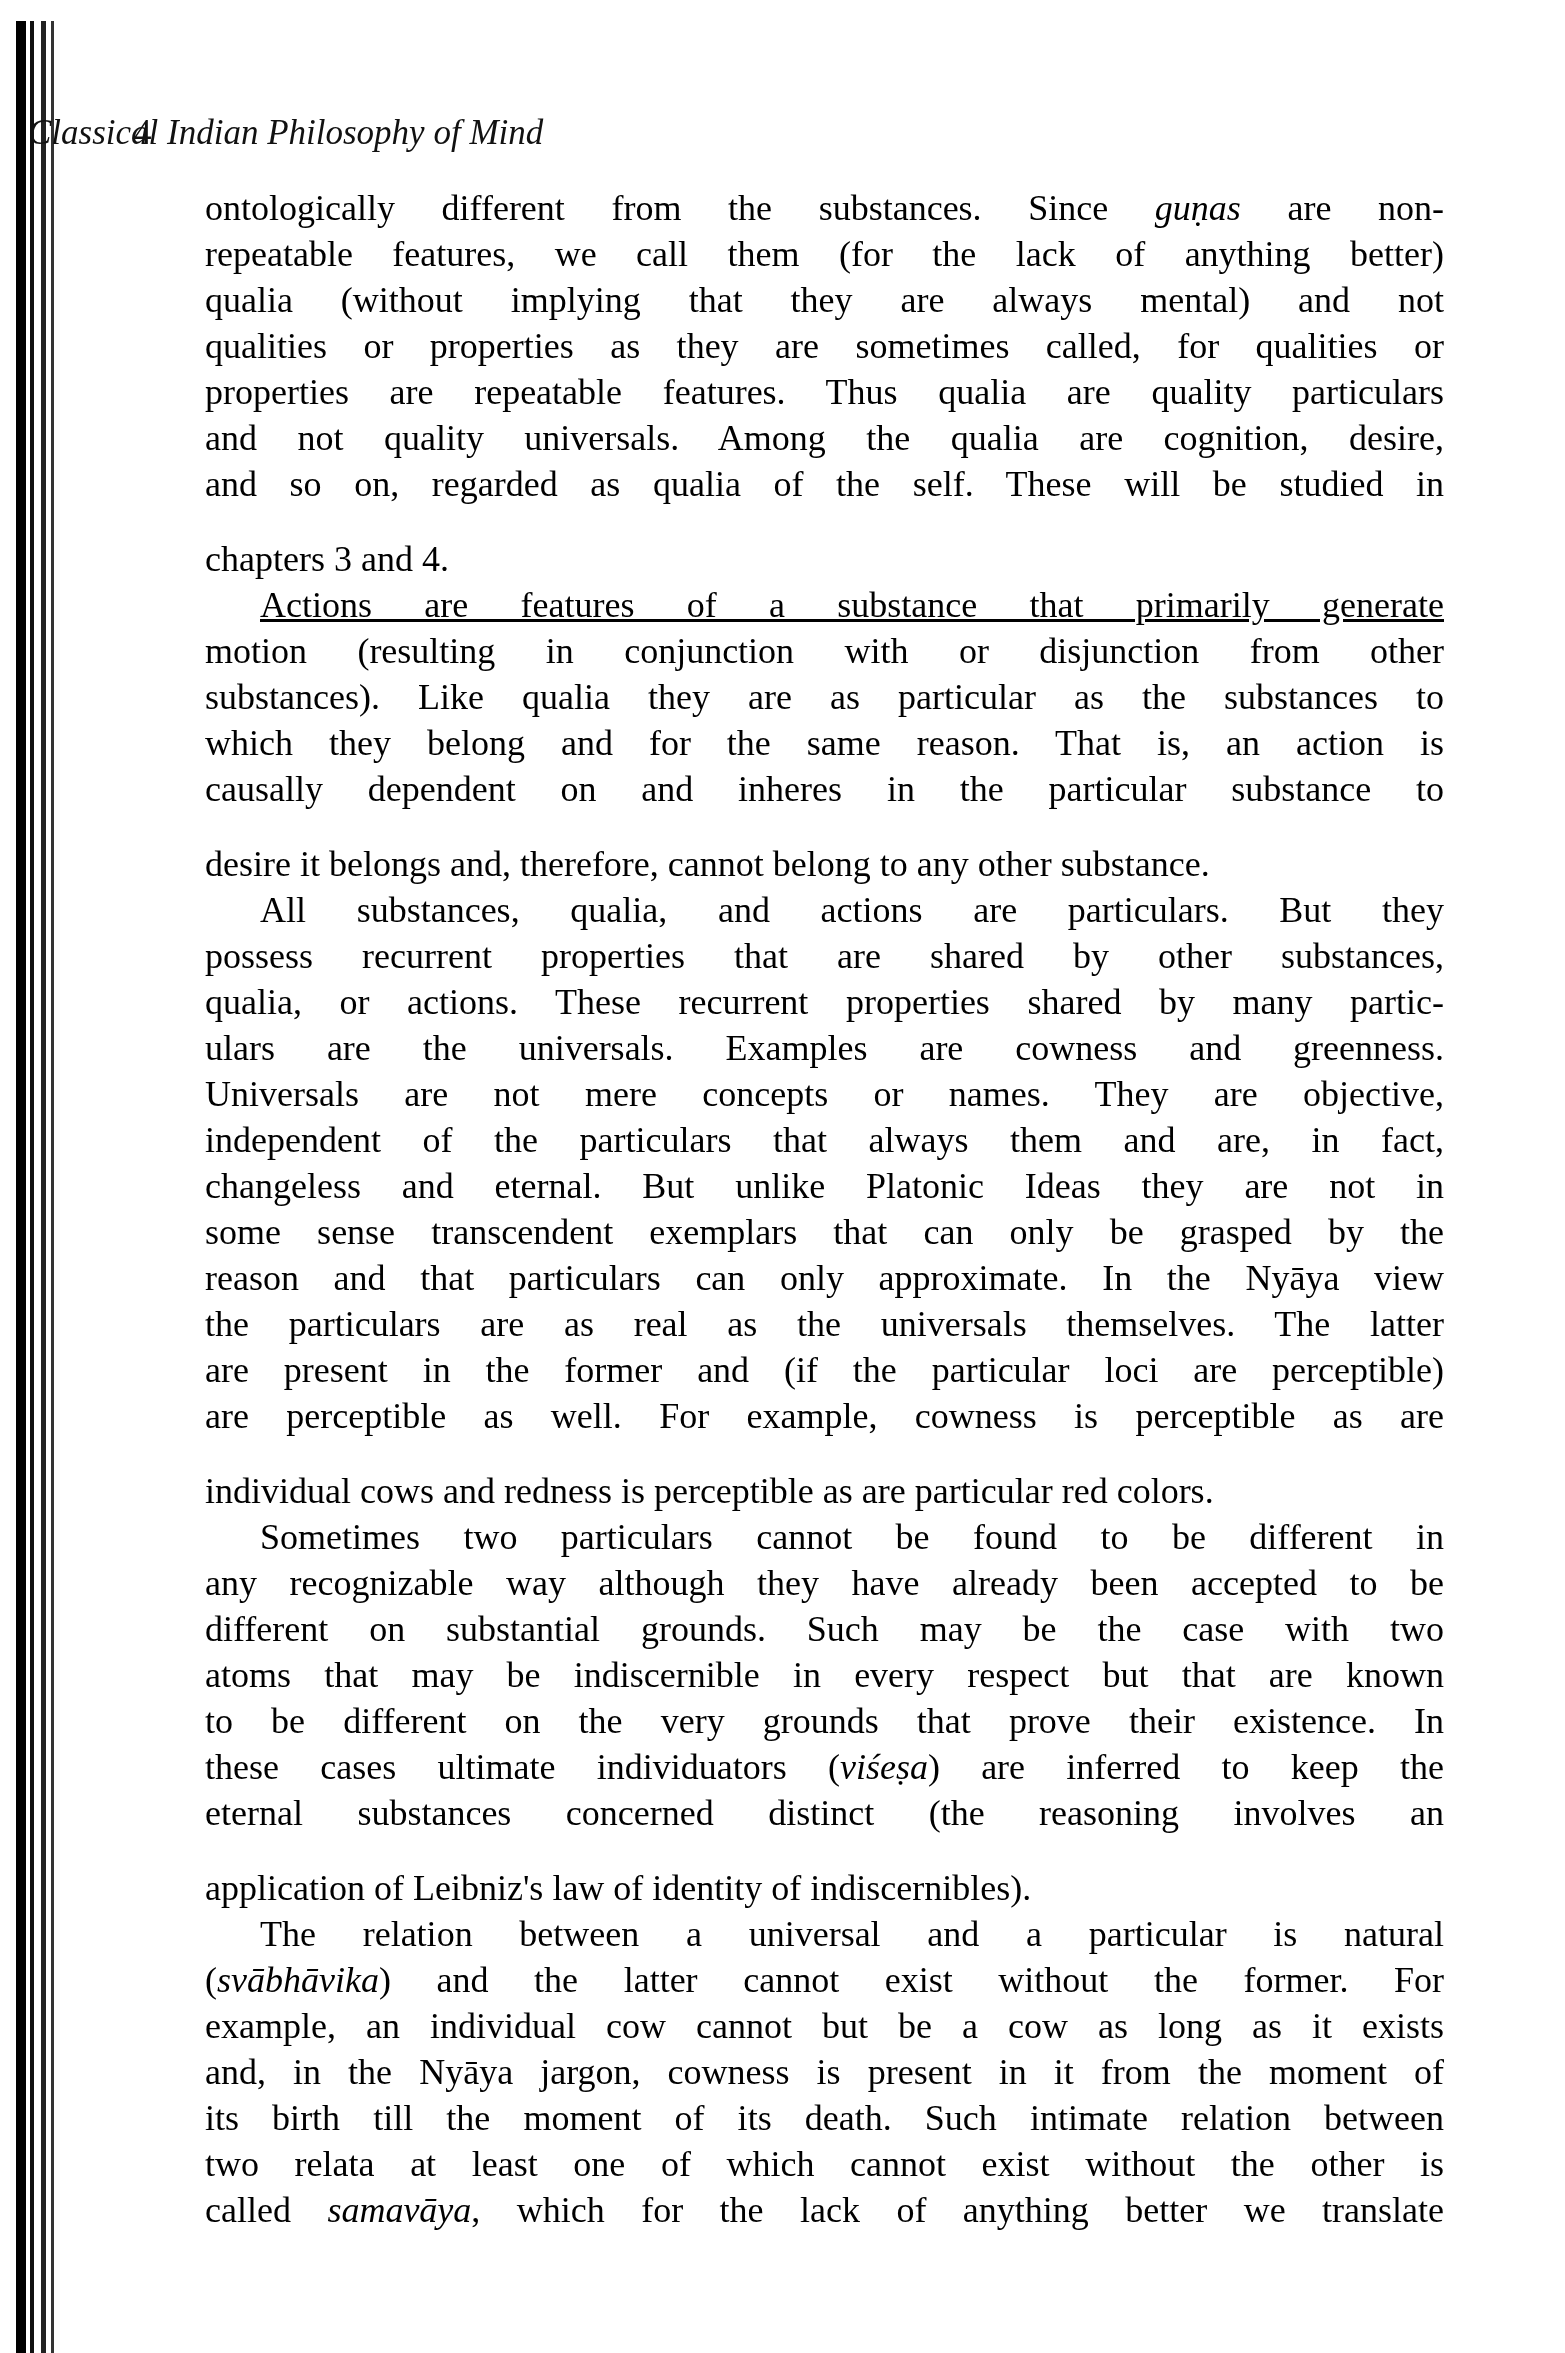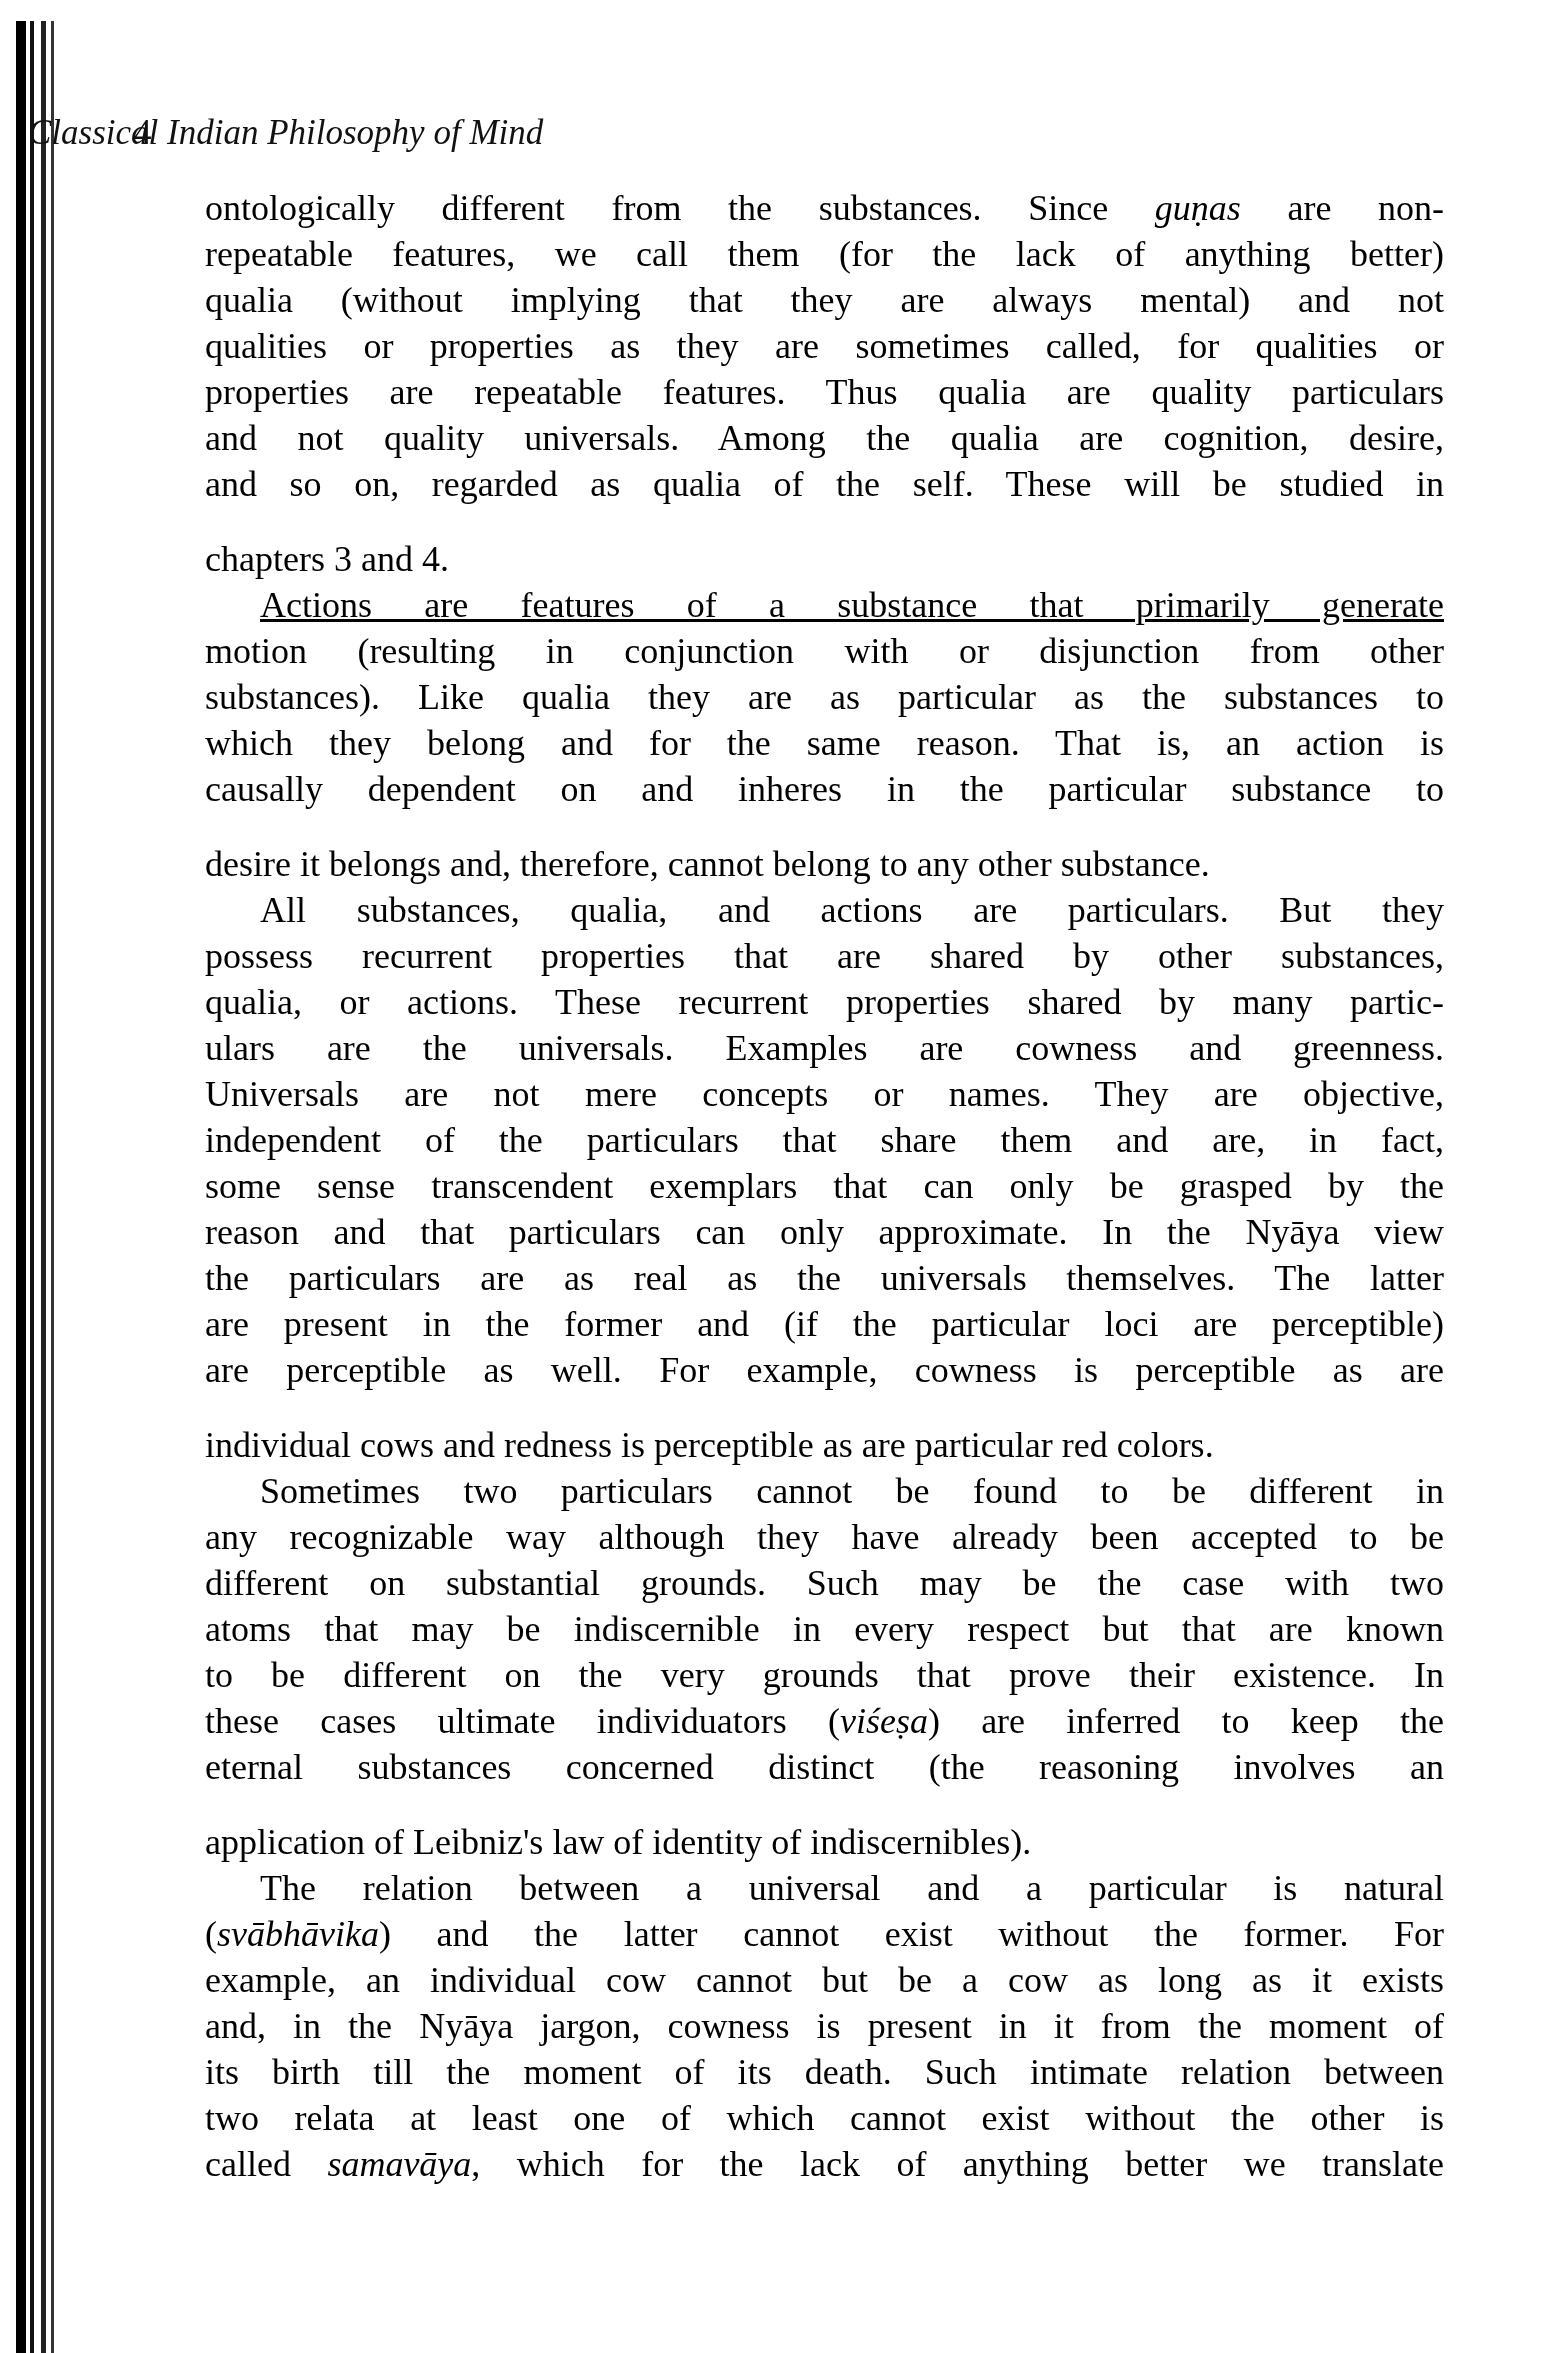--- a/index.html
+++ b/index.html
@@ -61,21 +61,22 @@
       <span class="line">which they belong and for the same reason. That is, an action is</span>
       <span class="line">causally dependent on and inheres in the particular substance to</span>
       <span class="line last">desire it belongs and, therefore, cannot belong to any other substance.</span>
     </div>
     <div>
       <span class="line" style="padding-left: 55px;">All substances, qualia, and actions are particulars. But they</span>
       <span class="line">possess recurrent properties that are shared by other substances,</span>
       <span class="line">qualia, or actions. These recurrent properties shared by many partic-</span>
       <span class="line">ulars are the universals. Examples are cowness and greenness.</span>
       <span class="line">Universals are not mere concepts or names. They are objective,</span>
-      <span class="line">independent of the particulars that share them and are, in fact,</span>
+      <span class="line">independent of the particulars that always them and are, in fact,</span>
+      <span class="line">changeless and eternal. But unlike Platonic Ideas they are not in</span>
       <span class="line">some sense transcendent exemplars that can only be grasped by the</span>
       <span class="line">reason and that particulars can only approximate. In the Nyāya view</span>
       <span class="line">the particulars are as real as the universals themselves. The latter</span>
       <span class="line">are present in the former and (if the particular loci are perceptible)</span>
       <span class="line">are perceptible as well. For example, cowness is perceptible as are</span>
       <span class="line last">individual cows and redness is perceptible as are particular red colors.</span>
     </div>
     <div>
       <span class="line" style="padding-left: 55px;">Sometimes two particulars cannot be found to be different in</span>
       <span class="line">any recognizable way although they have already been accepted to be</span>

